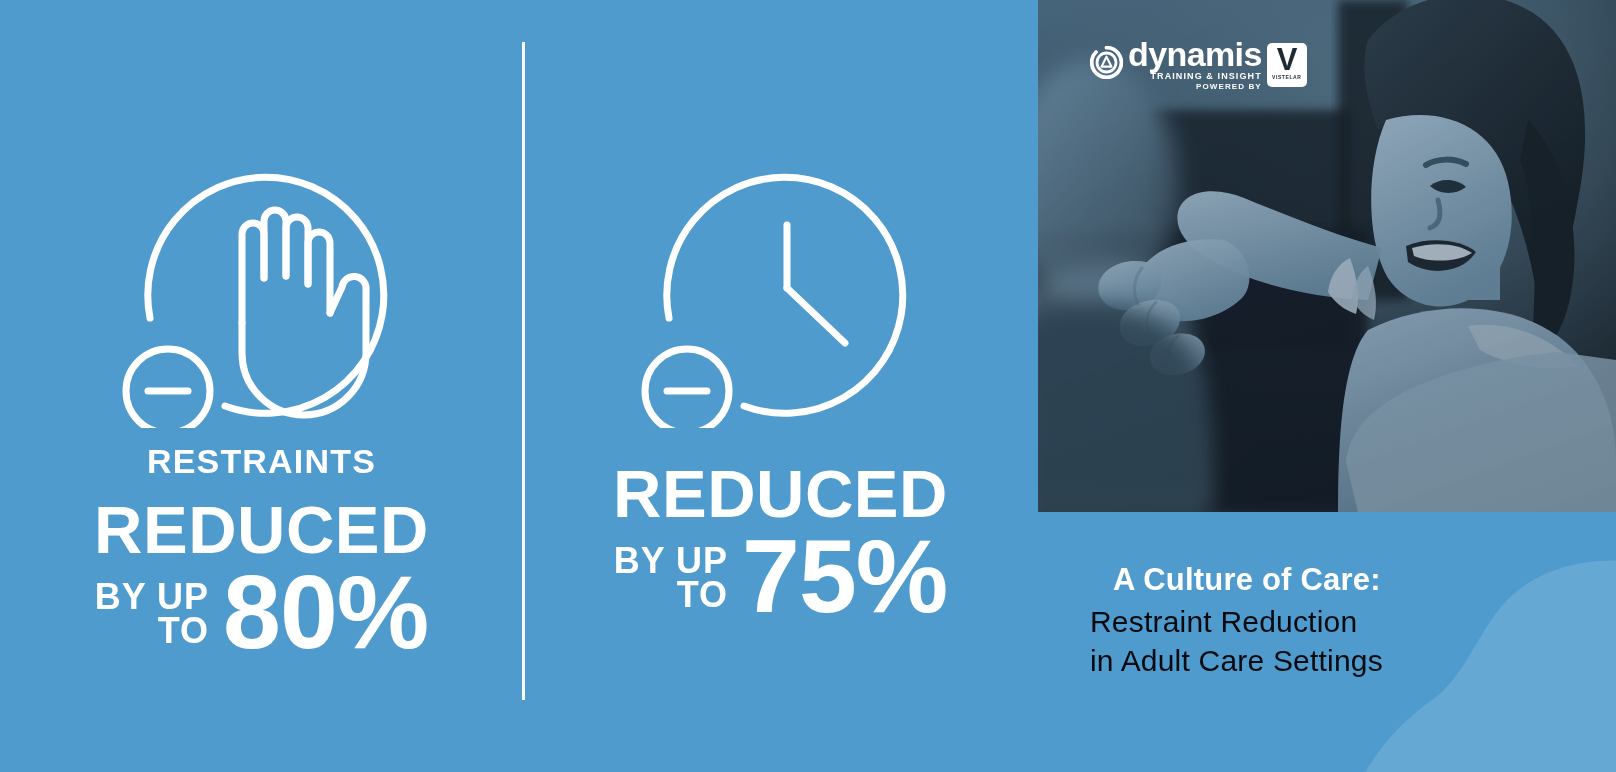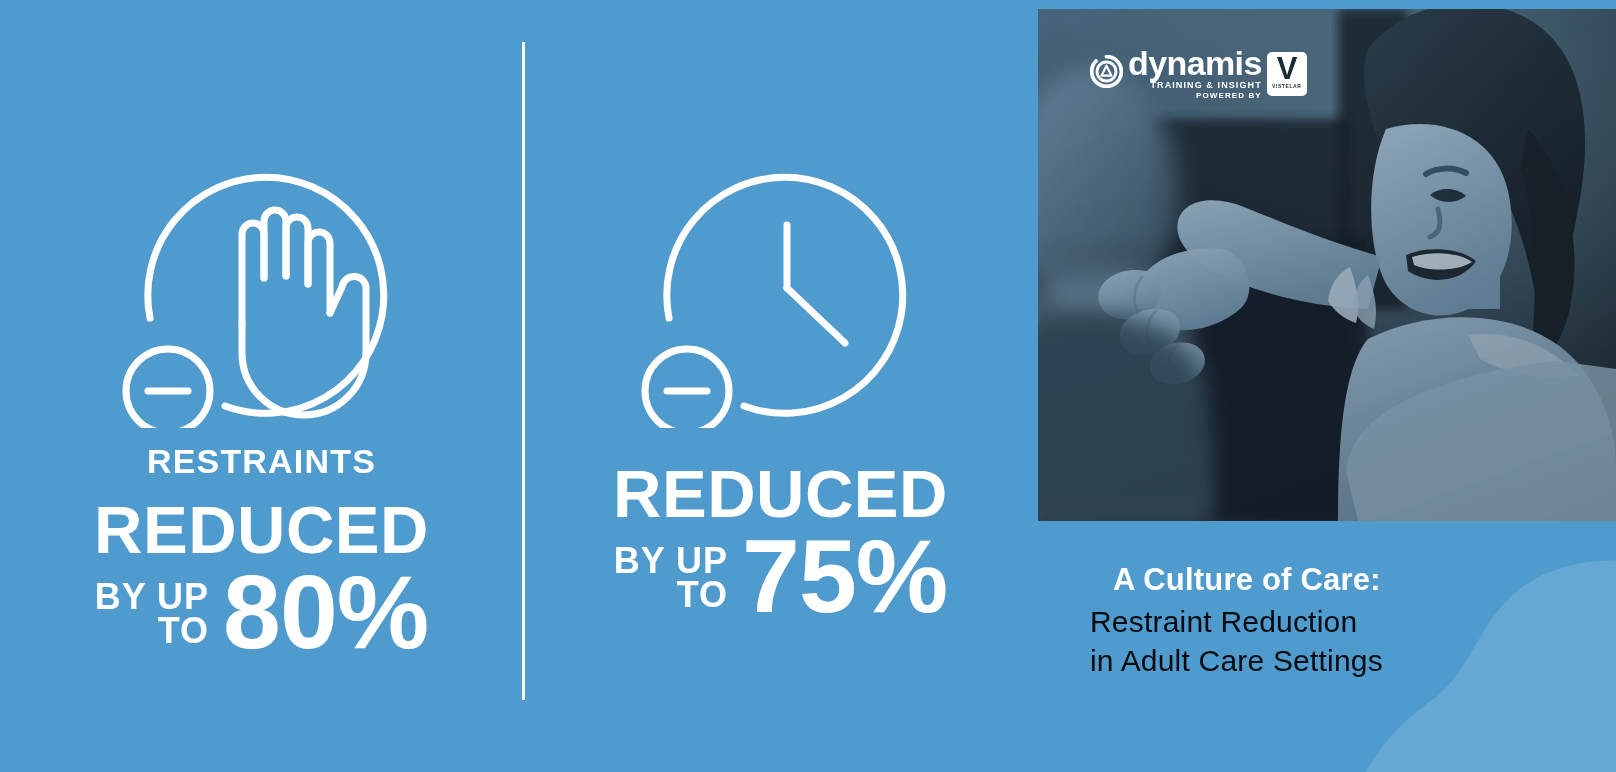--- a/index.html
+++ b/index.html
@@ -105,21 +105,21 @@
     right:-30px; bottom:-40px;
     width:340px; height:280px;
     opacity:0.13;
     pointer-events:none;
   }
   .watermark svg { width:100%; height:100%; display:block; }
 
   
   .photo {
     position:absolute;
-    left:0; top:9px;
+    left:0; top:0;
     width:578px; height:512px;
     background:#0369a1;
     overflow:hidden;
   }
   .photo-img { position:absolute; inset:0; }
   .photo-img svg { width:100%; height:100%; display:block; }
 
   .photo-tint {
     position:absolute; inset:0;
     background:linear-gradient(160deg, rgba(60,110,150,0.30), rgba(25,45,62,0.35));

